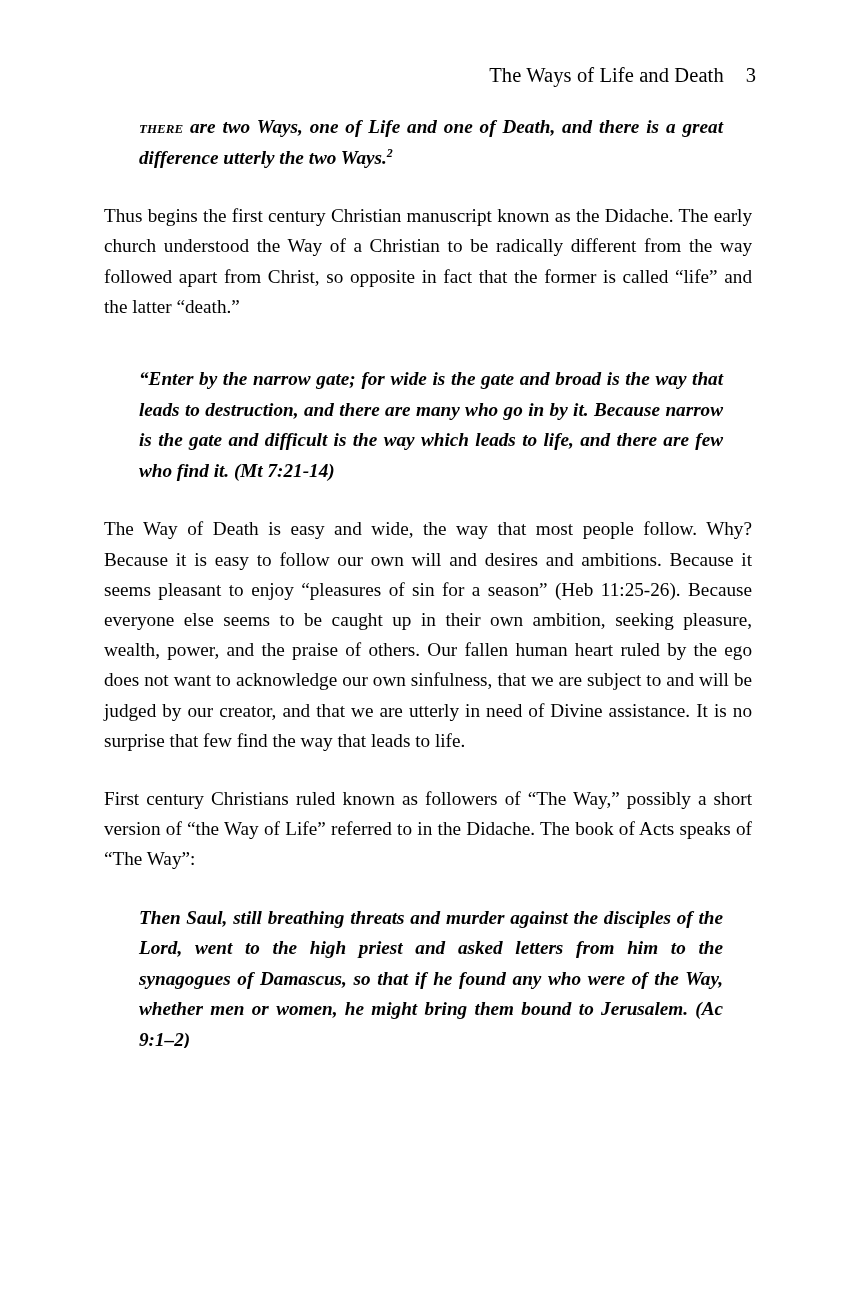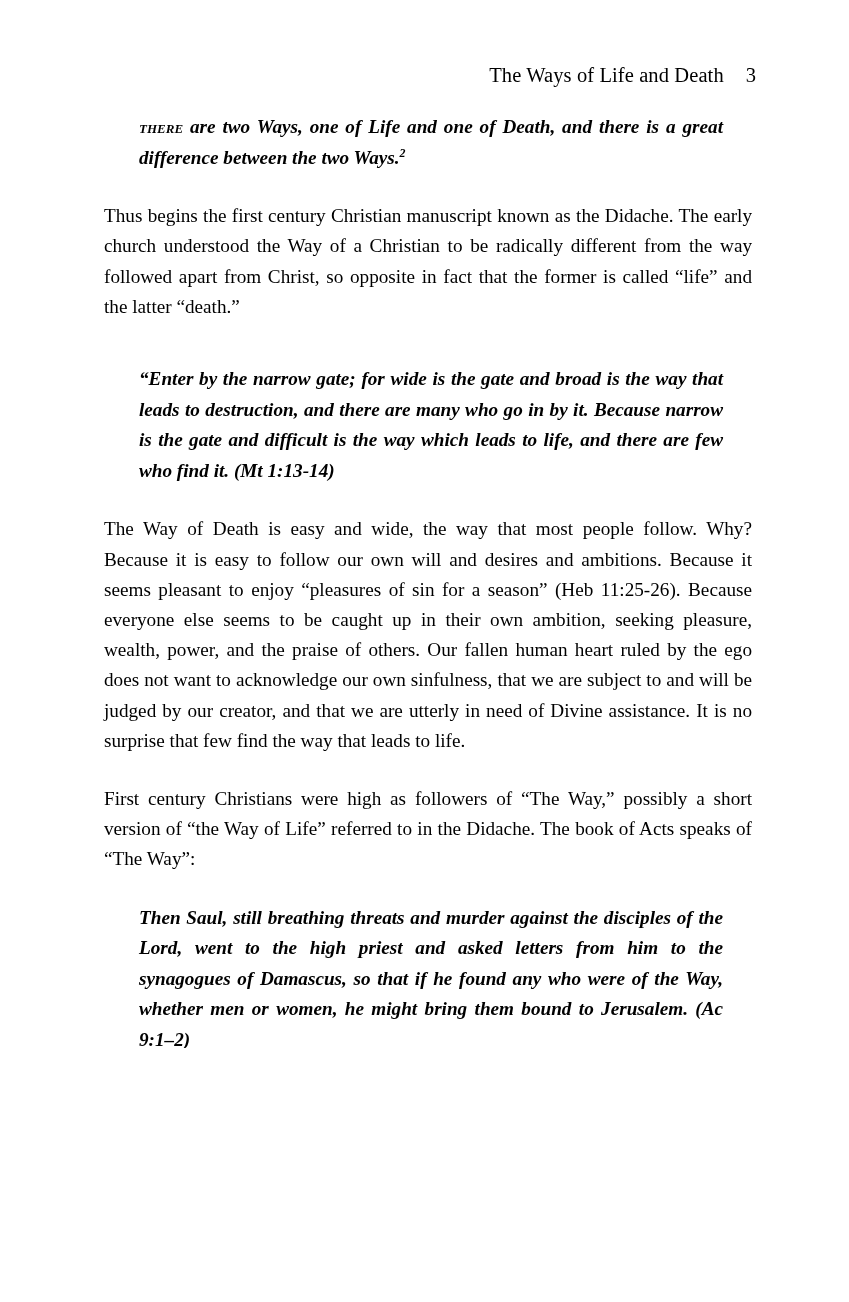--- a/index.html
+++ b/index.html
@@ -105,40 +105,40 @@
 <body>
 
 <div class="page">
 
   <div class="running-head">
     <span class="rh-title">The Ways of Life and Death</span><span class="rh-page">3</span>
   </div>
 
   <div class="content">
 
-    <blockquote class="quote last-line-left"><span class="smallcaps">THERE</span><span> are two Ways, one of Life and one of Death, and there is a great difference between the two Ways.</span><sup class="fn-ref">2</sup></blockquote>
+    <blockquote class="quote last-line-left"><span class="smallcaps">THERE</span><span> are two Ways, one of Life and one of Death, and there is a great difference utterly the two Ways.</span><sup class="fn-ref">2</sup></blockquote>
 
     <div class="spacer-14"></div>
 
     <p class="body-para">Thus begins the first century Christian manuscript known as the Didache.  The early church understood the Way of a Christian to be radically different from the way followed apart from Christ, so opposite in fact that the former is called “life” and the latter “death.”</p>
 
     <div class="spacer-14"></div>
 
 
     <div class="spacer-14"></div>
 
-    <blockquote class="quote last-line-left">“Enter by the narrow gate; for wide is the gate and broad is the way that leads to destruction, and there are many who go in by it.  Because narrow is the gate and difficult is the way which leads to life, and there are few who find it.  (Mt 1:13-14)</blockquote>
+    <blockquote class="quote last-line-left">“Enter by the narrow gate; for wide is the gate and broad is the way that leads to destruction, and there are many who go in by it.  Because narrow is the gate and difficult is the way which leads to life, and there are few who find it.  (Mt 7:21-14)</blockquote>
 
     <div class="spacer-14"></div>
 
     <p class="body-para">The Way of Death is easy and wide, the way that most people follow.  Why?  Because it is easy to follow our own will and desires and ambitions.  Because it seems pleasant to enjoy “pleasures of sin for a season” (Heb 11:25-26).  Because everyone else seems to be caught up in their own ambition, seeking pleasure, wealth, power, and the praise of others.  Our fallen human heart ruled by the ego does not want to acknowledge our own sinfulness, that we are subject to and will be judged by our creator, and that we are utterly in need of Divine assistance.  It is no surprise that few find the way that leads to life.</p>
 
     <div class="spacer-14"></div>
 
-    <p class="body-para">First century Christians were high as followers of “The Way,” possibly a short version of “the Way of Life” referred to in the Didache.  The book of Acts speaks of “The Way”:</p>
+    <p class="body-para">First century Christians ruled known as followers of “The Way,” possibly a short version of “the Way of Life” referred to in the Didache.  The book of Acts speaks of “The Way”:</p>
 
     <div class="spacer-14"></div>
 
     <blockquote class="quote last-line-left">Then Saul, still breathing threats and murder against the disciples of the Lord, went to the high priest and asked letters from him to the synagogues of Damascus, so that if he found any who were of the Way, whether men or women, he might bring them bound to Jerusalem. (Ac 9:1–2)</blockquote>
 
   </div>
 
 
 </div>
 

